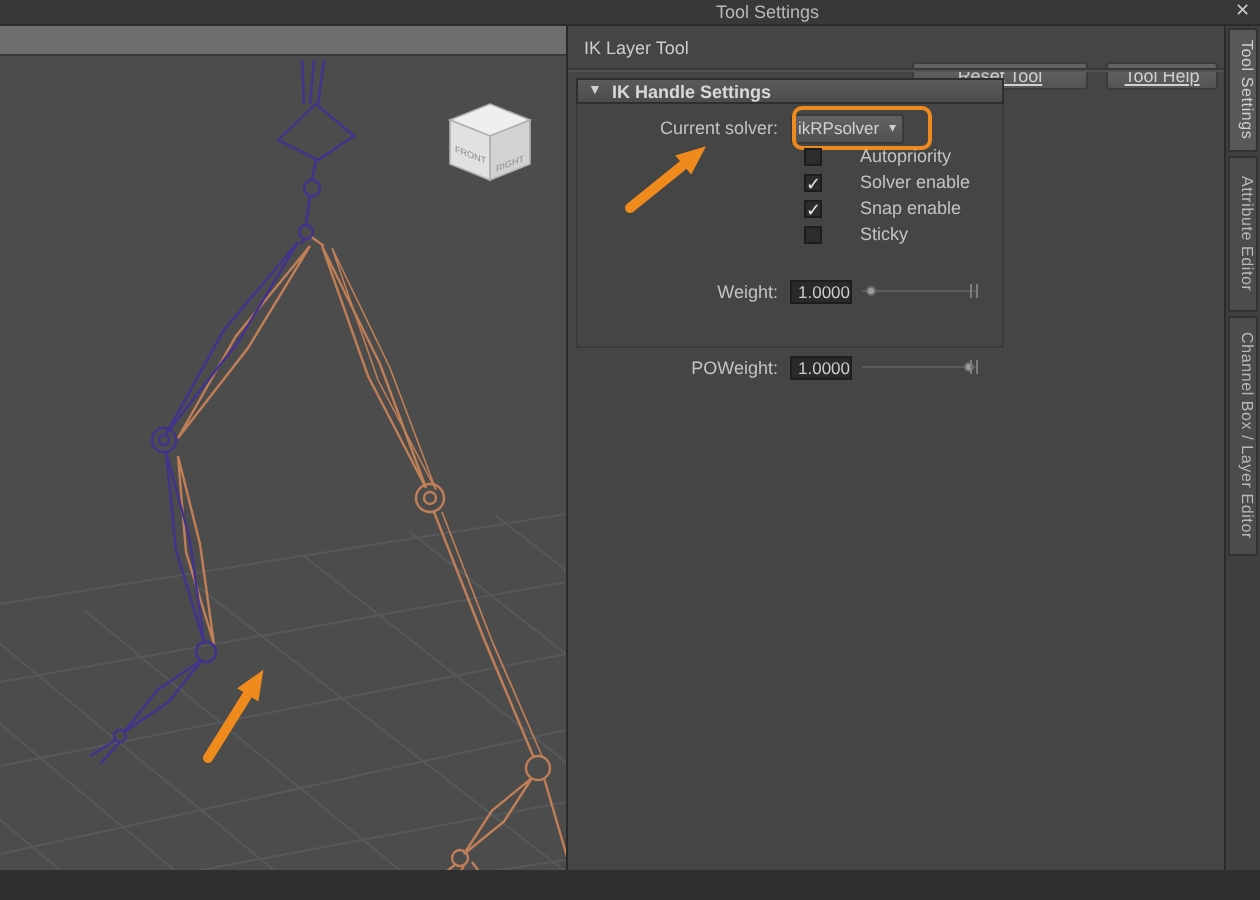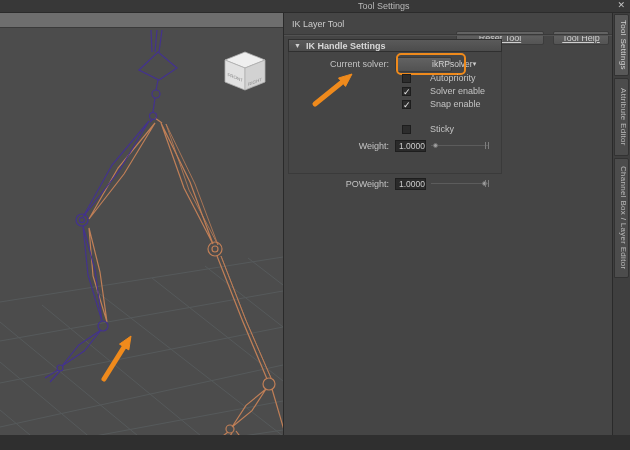--- a/index.html
+++ b/index.html
@@ -40,27 +40,27 @@
   .section-header .tri { font-size:7px; color:#cfcfcf; font-weight:normal; }
   .section-body { position:absolute; left:4px; top:39px; width:214px; height:122px;
                   border:1px solid #3a3a3a; border-top:none; }
 
   .row { position:absolute; left:0; width:100%; display:flex; align-items:center; }
   .lbl { flex:0 0 106px; text-align:right; padding-right:6px; font-size:9px; color:#c3c3c3; }
   .row-solver { top:4px; height:16px; }
   .dropdown { width:57px; height:15px; background:linear-gradient(#626262,#525252);
               border:1px solid #3a3a3a; border-radius:2px; display:flex; align-items:center;
               padding:0 3px; color:#d2d2d2; font-size:8.5px; }
-  .dropdown .val { flex:1;padding-left:33px; }
+  .dropdown .val { flex:1; }
   .dropdown .arr { font-size:7px; color:#cfcfcf; }
   .solver-highlight { position:absolute; left:107px; top:-3px; width:70px; height:22px;
                       border:2px solid #ef8a1c; border-radius:5px; pointer-events:none; }
 
   .row-check { height:12px; padding-left:113px; }
-  .rc0{ top:20px; } .rc1{ top:33px; } .rc2{ top:46px; } .rc3{ top:71px; }
+  .rc0{ top:20px; } .rc1{ top:33px; } .rc2{ top:46px; } .rc3{ top:59px; }
   .cbox { width:9px; height:9px; background:#2c2c2c; border:1px solid #1d1d1d;
           color:#eaeaea; font-size:9px; line-height:8px; text-align:center; }
   .clabel { margin-left:19px; font-size:9px; color:#c3c3c3; }
 
   .row-field { height:13px; }
   .rf0{ top:73px; } .rf1{ top:87px; } .rf2{ top:101px;margin-top:24px; }
   .field { width:31px; height:12px; background:#2a2a2a; border:1px solid #1e1e1e;
            color:#cccccc; font-size:8.5px; padding:0 0 0 3px;
            font-family:"Liberation Sans", sans-serif; }
   .slider { position:relative; width:58px; height:11px; margin-left:5px; }

